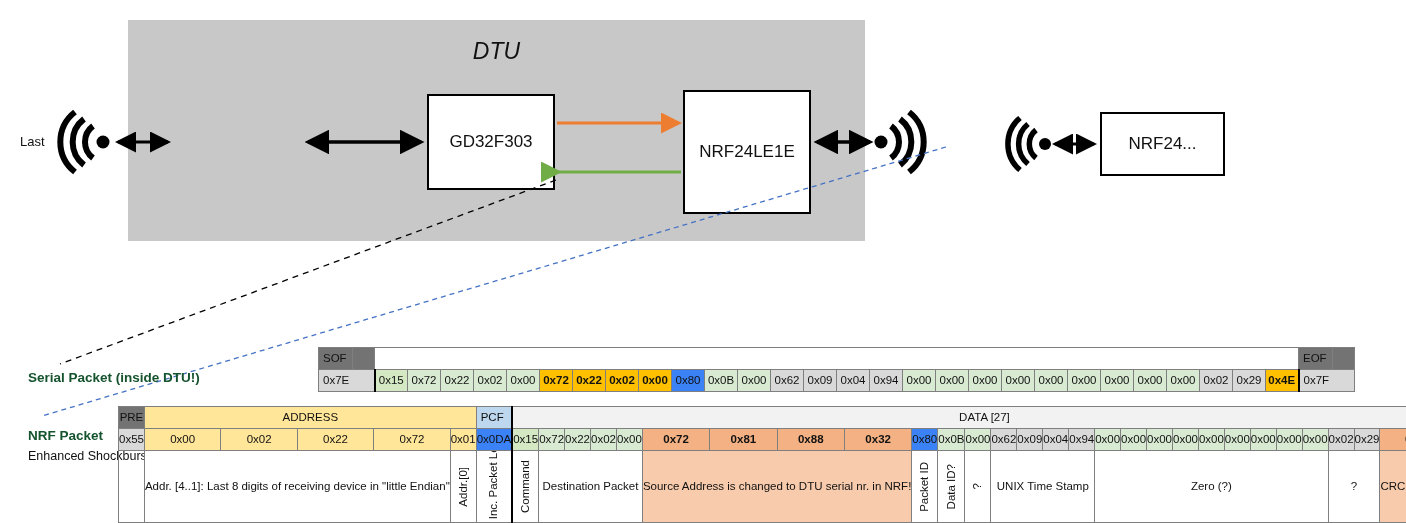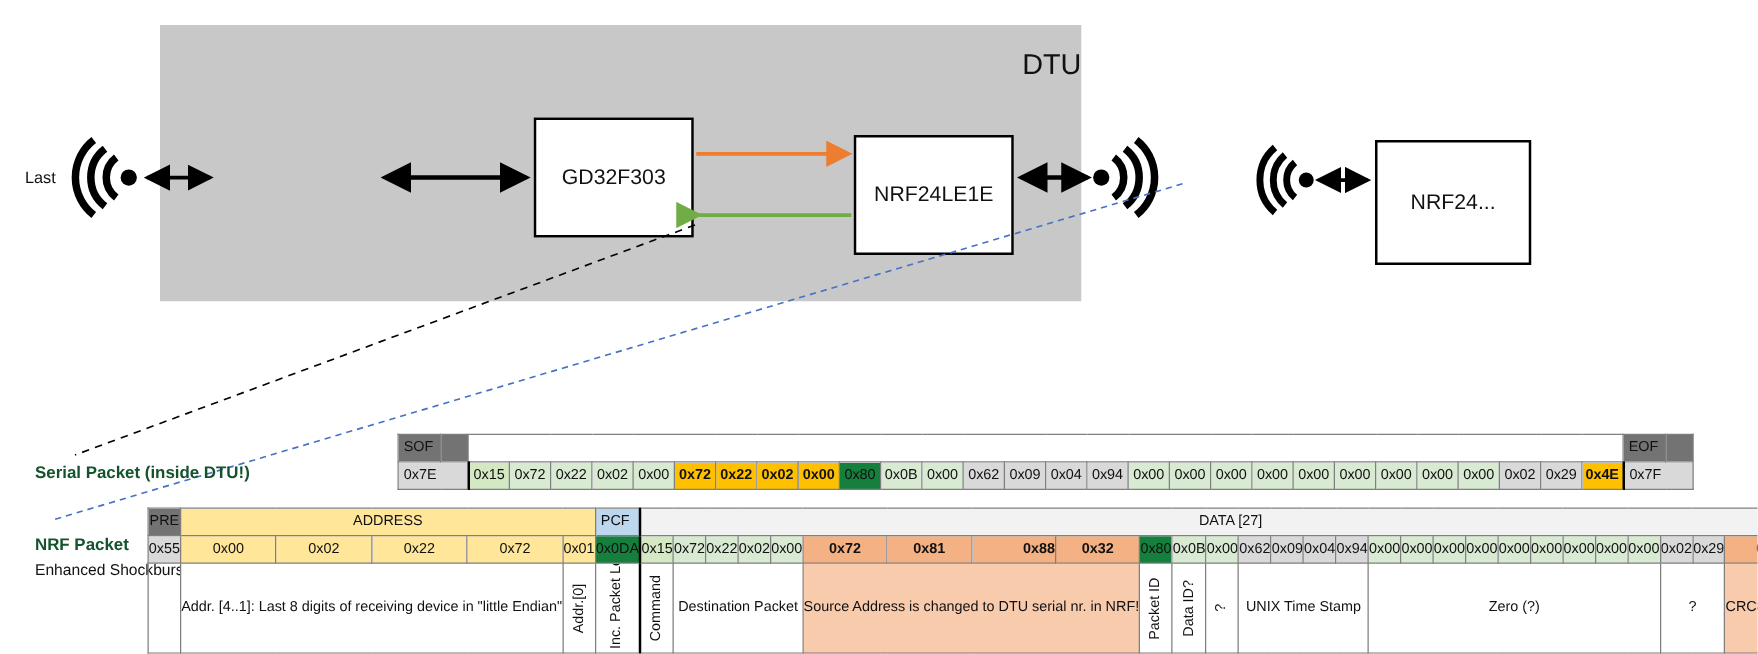--- a/index.html
+++ b/index.html
@@ -2,21 +2,21 @@
 <html><head>
 <meta charset="utf-8">
 <style>
   html,body{margin:0;padding:0;background:#fff;}
   body{width:1406px;height:523px;position:relative;overflow:hidden;
        font-family:"Liberation Sans","DejaVu Sans",sans-serif;color:#000;}
 
   
   #blockdiagram{position:absolute;left:0;top:0;width:1406px;height:330px;}
   .encl{position:absolute;background:#c8c8c8;}
-  .encl-title{position:absolute;width:100%;text-align:right;font-size:23px;color:#111;}
+  .encl-title{position:absolute;width:100%;text-align:center;font-size:23px;color:#111;font-style:italic;}
   .chip{position:absolute;background:#fff;border:2.5px solid #000;
         display:flex;align-items:center;justify-content:center;
         font-size:17px;color:#111;box-sizing:border-box;}
   .wifi-label{position:absolute;font-size:13px;color:#111;}
   svg.ov{position:absolute;left:0;top:0;width:1406px;height:523px;overflow:visible;pointer-events:none;}
 
   
   .rowlabel{position:absolute;font-size:13.5px;font-weight:bold;color:#14532d;white-space:nowrap;}
   .sublabel{position:absolute;font-size:12.5px;color:#111;white-space:nowrap;}
 
@@ -26,21 +26,21 @@
               white-space:nowrap;box-sizing:border-box;}
   td.hd{background:#737373;font-size:12px;}
   td.hd-addr{background:#ffe699;font-size:13px;}
   td.hd-pcf{background:#bdd7ee;font-size:12px;}
   td.hd-data{background:#f2f2f2;font-size:12px;}
   td.v-gray{background:#d9d9d9;margin-left:36px;}
   td.v-green{background:#d5e8c4;}
   td.v-greenlt{background:#d9ead3;}
   td.v-gold{background:#ffc000;font-weight:bold;}
   td.v-yellow{background:#ffe699;}
-  td.v-blue{background:#15803d;}
+  td.v-blue{background:#3b82f6;}
   td.v-salmon{background:#f4b183;font-weight:bold;}
   td.v-plain{background:#d9d9d9;}
   td.empty{border:none;background:transparent;}
   td.nb{border:none;background:transparent;}
 
   
   td.desc{height:72px;line-height:1.25;vertical-align:middle;font-size:11.5px;
           background:#fff;white-space:normal;padding:2px 3px;}
   td.desc-salmon{background:#f8cbad;}
   td.desc-l{text-align:left;padding-left:5px;}
@@ -54,22 +54,22 @@
 <body>
 
 <div id="blockdiagram">
 
   <div class="encl" style="left:128px;top:20px;width:737px;height:221px;">
     <div class="encl-title" style="top:18px;">DTU</div>
   </div>
 
 
   <div class="chip" style="left:427px;top:94px;width:128px;height:96px;">GD32F303</div>
-  <div class="chip" style="left:683px;top:108px;width:128px;height:96px;">NRF24LE1E</div>
-  <div class="chip" style="left:1100px;top:112px;width:125px;height:100px;">NRF24...</div>
+  <div class="chip" style="left:683px;top:90px;width:128px;height:124px;">NRF24LE1E</div>
+  <div class="chip" style="left:1100px;top:112px;width:125px;height:64px;">NRF24...</div>
 
   <div class="wifi-label" style="left:20px;top:134px;">Last</div>
 </div>
 
 <svg class="ov" viewBox="0 0 1406 523">
   <defs>
     <marker id="ahB" markerWidth="7" markerHeight="7" refX="6" refY="3.5" orient="auto">
       <path d="M0,0 L7,3.5 L0,7 z" fill="#000"></path>
     </marker>
     <marker id="ahBs" markerWidth="7" markerHeight="7" refX="1" refY="3.5" orient="auto">
@@ -188,21 +188,21 @@
     <td class="v-yellow" style="width:33px;">0x01</td>
     <td class="v-blue">0x0DA</td>
 
     <td class="v-green thickL" style="width: 33px;">0x15</td>
         <td class="v-greenlt" style="width: 33px;">0x72</td>
         <td class="v-greenlt" style="width: 33px;">0x22</td>
         <td class="v-greenlt" style="width: 33px;">0x02</td>
         <td class="v-greenlt" style="width: 33px;">0x00</td>
         <td class="v-salmon" style="width: 33px;">0x72</td>
         <td class="v-salmon" style="width: 33px;">0x81</td>
-        <td class="v-salmon" style="width: 33px; text-align: right;">0x88</td>
+        <td class="v-salmon" style="width: 33px;">0x88</td>
         <td class="v-salmon" style="width: 33px;">0x32</td>
         <td class="v-blue" style="width: 33px;">0x80</td>
         <td class="v-greenlt" style="width: 33px;">0x0B</td>
         <td class="v-greenlt" style="width: 33px;">0x00</td>
         <td class="v-gray" style="width: 33px;">0x62</td>
         <td class="v-gray" style="width: 33px;">0x09</td>
         <td class="v-gray" style="width: 33px;">0x04</td>
         <td class="v-gray" style="width: 33px;">0x94</td>
         <td class="v-greenlt" style="width: 33px;">0x00</td>
         <td class="v-greenlt" style="width: 33px;">0x00</td>

